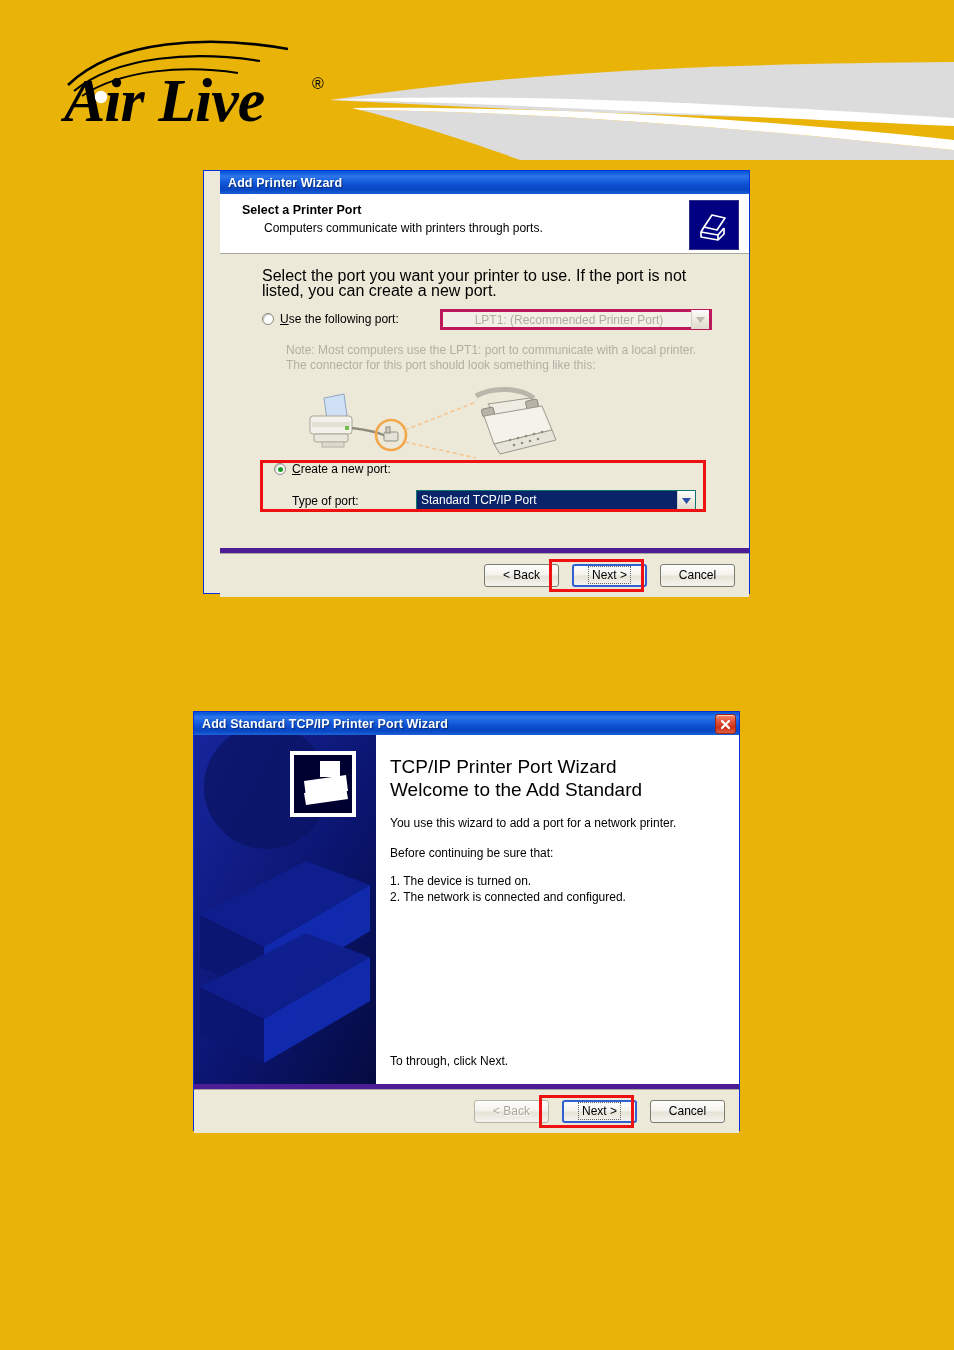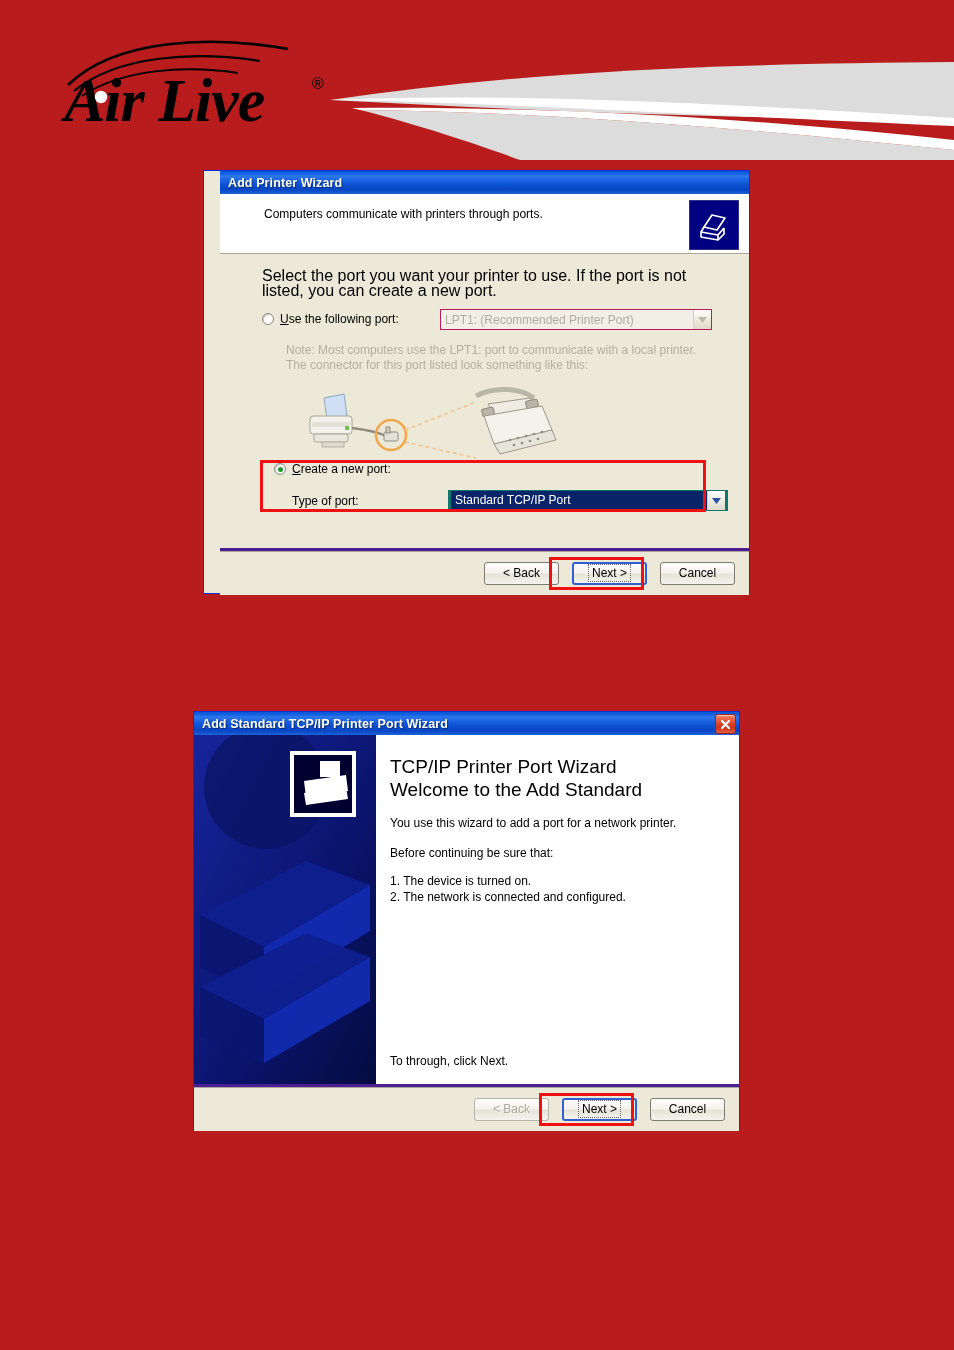--- a/index.html
+++ b/index.html
@@ -2,21 +2,21 @@
 <html><head>
 <meta charset="utf-8">
 <style>
   html, body {
     margin: 0; padding: 0;
     width: 954px; height: 1350px;
     background: #ffffff;
     font-family: "Liberation Sans", sans-serif;
     overflow: hidden;
   }
-  .page { position: relative; width: 954px; height: 1350px; background:#b91c1c; }
+  .page { position: relative; width: 954px; height: 1350px; background:#eab308; }
 
   
   .header { position:absolute; left:0; top:0; width:954px; height:160px; }
   .swoosh { position:absolute; left:0; top:0; width:954px; height:160px; }
   .logo { position:absolute; left:60px; top:33px; width:290px; height:90px; }
 
   
   .xpwin {
     position:absolute;
     background:#ece9d8;
@@ -66,21 +66,21 @@
     position:absolute; right:10px; top:6px;
     width:48px; height:48px;
     background:#000080;
     border:1px solid #31318c;
     display:flex; align-items:center; justify-content:center;
   }
 
   .wizbody { position:relative; background:#ece9d8; }
 
   .wizfoot {
-    border-top:3px solid #4c1d95;
+    border-top:5px solid #4c1d95;
     box-shadow:inset 0 1px 0 #aca899;
     background:#ece9d8;
     height:44px;
     display:flex; align-items:center; justify-content:flex-end;
     padding-right:14px;
     position:relative;
   }
   .xpbtn {
     width:75px; height:23px;
     background:linear-gradient(to bottom,#fdfdfd 0%,#f3f2ec 48%,#e6e3d6 52%,#f4f3ee 100%);
@@ -129,23 +129,23 @@
     font-size:12px;
   }
   .combo .val { padding-left:4px; flex:1; white-space:nowrap; overflow:hidden;}
   .combo .arrow {
     width:17px; height:19px; margin-right:0px;
     background:linear-gradient(to bottom,#fdfdfd,#eceadd 55%,#dedbcc);
     border-left:1px solid #d4d0c8;
     display:flex; align-items:center; justify-content:center;
     flex:none;
   }
-  .combo.disabled { border:1px solid #be185d; background:#f2f0e6; }
+  .combo.disabled { border:3px solid #be185d; background:#f2f0e6;text-align:center; }
   .combo.disabled .val { color:#b0aca0; }
-  .combo.selected { border:3px solid #0f766e;margin-left:32px; }
+  .combo.selected { border:1px solid #0f766e; }
   .combo.selected .val { background:#0a246a; color:#fff; height:19px; line-height:19px; }
 
   .note { position:absolute; font-size:12px; color:#b3afa3; line-height:15px; }
 
   
   #dlg2 { left:193px; top:711px; width:547px; height:420px; }
   .d2-left {
     position:absolute; left:0; top:0; width:182px; height:349px;
     background:radial-gradient(ellipse at 30% 18%, #12228f 0%, #0c1a7a 40%, #06104f 100%);
     overflow:hidden;
@@ -182,20 +182,21 @@
     </svg>
   </div>
 
   <div class="xpwin" id="dlg1">
 
     <div class="titlebar">
       <span class="ttl">Add Printer Wizard</span>
     </div>
 
     <div class="wizhead">
+      <div class="h1">Select a Printer Port</div>
       <div class="h2">Computers communicate with printers through ports.</div>
       <div class="icon">
         <svg width="38" height="36" viewBox="0 0 38 36">
           <g fill="none" stroke="#ffffff" stroke-width="1.7" stroke-linejoin="round">
             <path d="M9 20 L17 8 L30 11 L22 23 Z" fill="#000080"></path>
             <path d="M9 20 L6 25 L6 30 L23 33 L29 27 L29 21"></path>
             <path d="M6 25 L23 28 L23 33"></path>
             <path d="M23 28 L29 21"></path>
           </g>
         </svg>
@@ -214,21 +215,21 @@
       <div class="combo disabled" style="left:220px; top:55px; width:272px;">
         <span class="val">LPT1: (Recommended Printer Port)</span>
         <span class="arrow">
           <svg width="9" height="6" viewBox="0 0 9 6">
               <path d="M0 0 L4.5 6 L9 0 Z" fill="#bdb9ad"></path>
             </svg>
         </span>
       </div>
 
       <div class="note" style="left:66px; top:89px;">Note: Most computers use the LPT1: port to communicate with a local printer.</div>
-      <div class="note" style="left:66px; top:104px;">The connector for this port listed look something like this:</div>
+      <div class="note" style="left:66px; top:104px;">The connector for this port should look something like this:</div>
 
       <svg style="position:absolute; left:78px; top:128px;" width="300" height="80" viewBox="0 0 300 80">
 
         <g>
           <path d="M26 16 L46 12 L49 34 L29 38 Z" fill="#cfe0f5" stroke="#8fa7c4" stroke-width="1"></path>
           <rect x="12" y="34" width="42" height="18" rx="3" fill="#f2f1ec" stroke="#a9a596"></rect>
           <rect x="14" y="40" width="38" height="5" fill="#e3e1d6"></rect>
           <rect x="16" y="52" width="34" height="8" rx="2" fill="#e9e7de" stroke="#a9a596"></rect>
           <rect x="24" y="60" width="22" height="5" fill="#dcd9cd" stroke="#b6b2a4"></rect>
           <rect x="47" y="44" width="4" height="4" fill="#6fbf4a"></rect>

